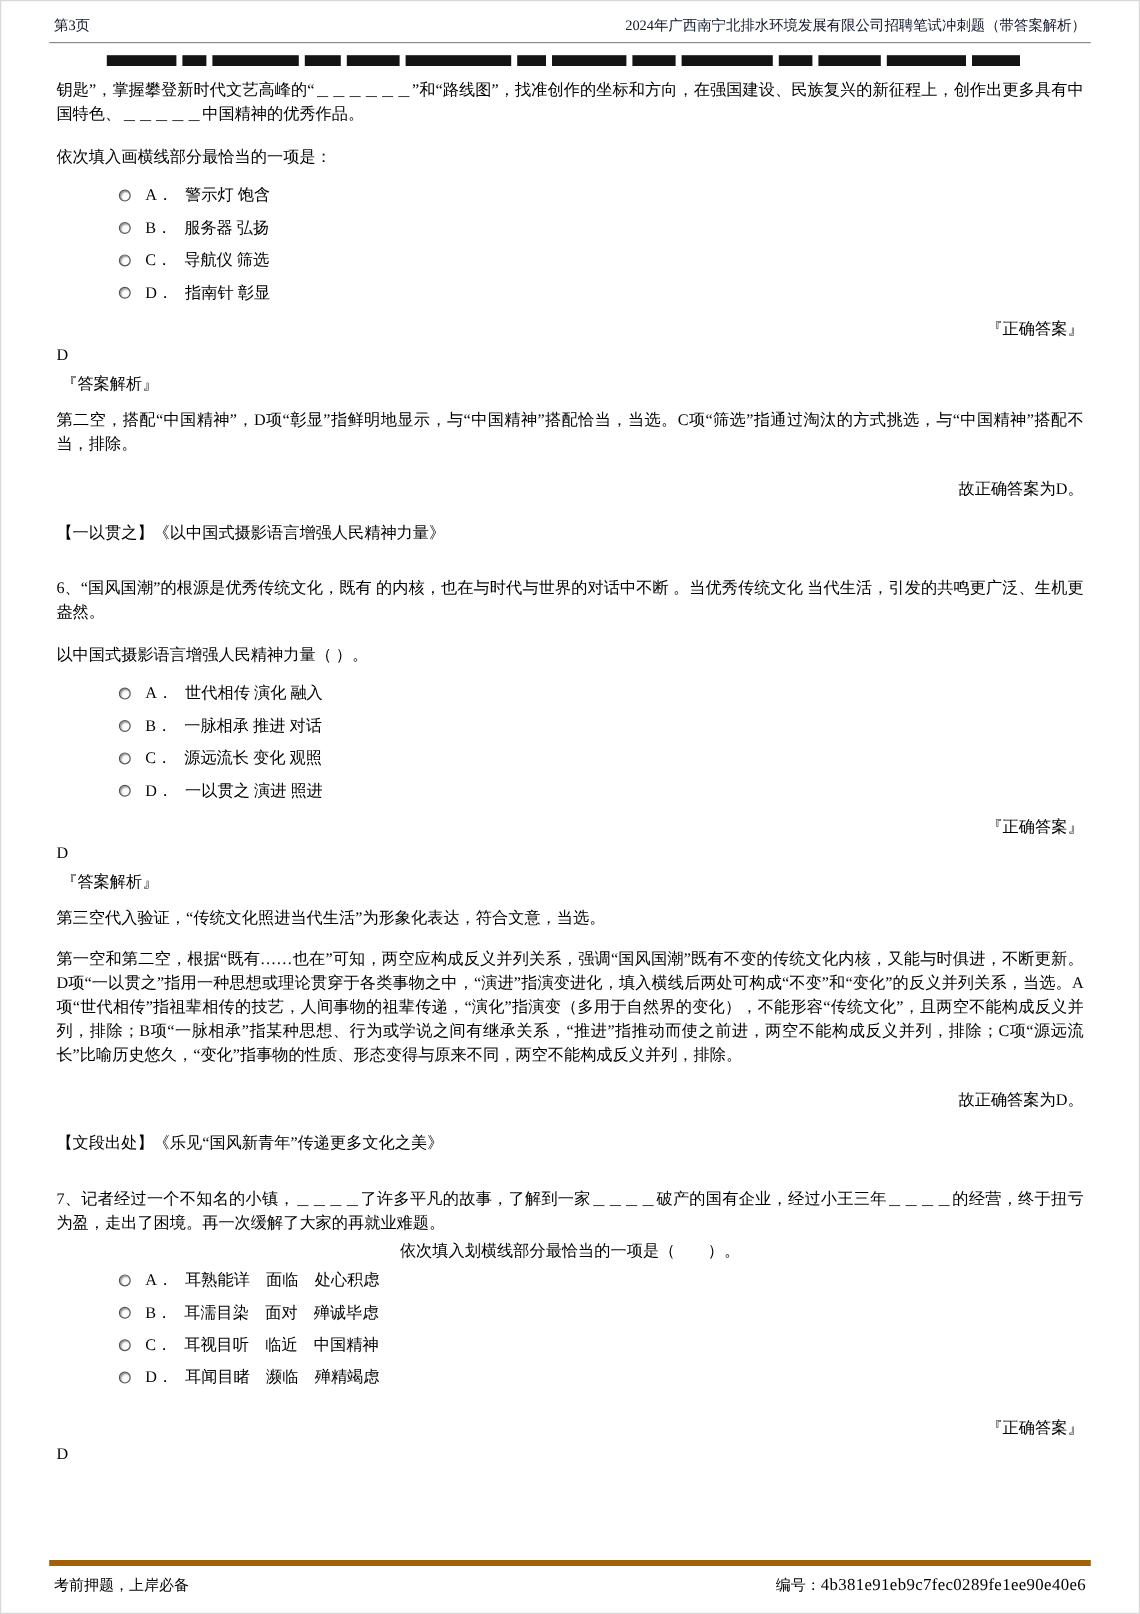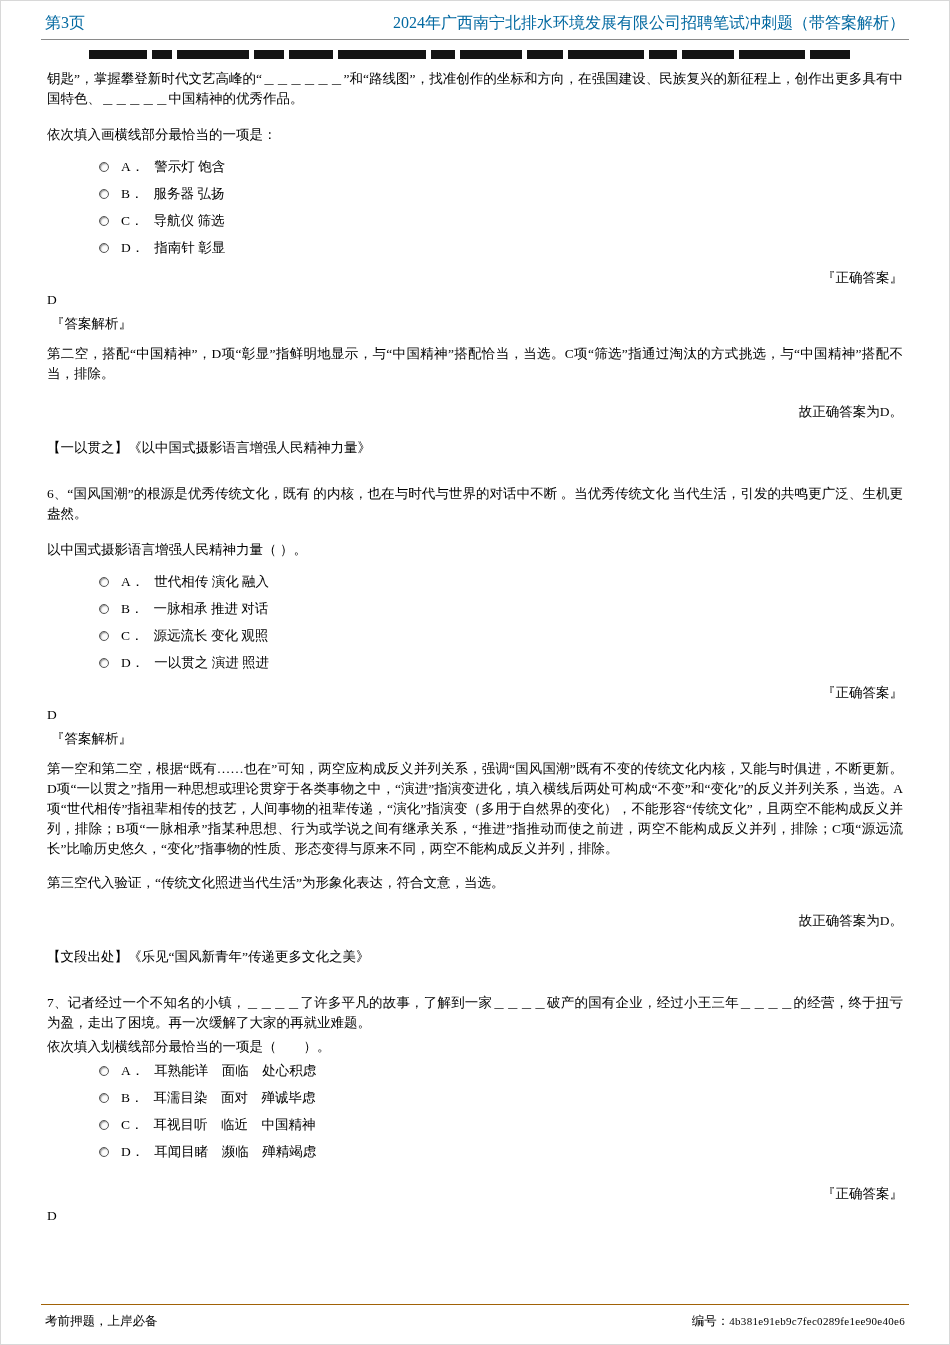--- a/index.html
+++ b/index.html
@@ -8,21 +8,21 @@
     width:950px; height:1345px;
     font-family:"Liberation Serif","DejaVu Serif",serif;
     color:#000; position:relative; overflow:hidden;
     border:1px solid #d8d8d8;
   }
   
   .page-header {
     display:flex; justify-content:space-between; align-items:flex-end;
     margin:0 40px; padding:12px 4px 5px 4px;
     border-bottom:1px solid #8a8a8a;
-    font-size:16px; color:#0369a1;
+    font-size:12px; color:#0f172a;
   }
   
   .redacted-line {
     margin:9px 44px 10px 88px; height:10px;
     display:flex; align-items:center; gap:5px;
   }
   .redacted-line .bar { height:9px; background:#141414; display:inline-block; }
   
   .content { padding:0 46px; font-size:13.5px; line-height:20px; }
   .para { text-align:justify; margin-bottom:14px; }
@@ -40,26 +40,26 @@
   .ans-value { margin:2px 0 4px 0; }
   .analysis-label { margin:4px 0 10px 4px; }
   .conclusion { margin:18px 0 16px 0;text-align:right; }
   .source { margin:16px 0 26px 0; }
   .q-intro { text-align:justify; margin-bottom:14px; }
   .tight { margin-bottom:4px; }
   
   .page-footer {
     position:absolute; left:0; right:0; bottom:0;
     margin:0 40px; padding:8px 4px 14px 4px;
-    border-top:1px solid #a16207;
+    border-top:5px solid #a16207;
     display:flex; justify-content:space-between; align-items:center;
   }
   .footer-left { font-size:12.5px; }
   .footer-right { font-size:12.5px; }
-  .footer-code { font-size:11px; letter-spacing:.3px; }
+  .footer-code { font-size:14px; letter-spacing:.3px; }
 </style>
 </head>
 <body>
 
 <div class="page-header">
   <span>第3页</span>
   <span>2024年广西南宁北排水环境发展有限公司招聘笔试冲刺题（带答案解析）</span>
 </div>
 
 <div class="redacted-line">
@@ -136,27 +136,27 @@
     <div class="option">
       <span class="radio"></span>
       <span class="opt-label">D．</span>
       <span class="opt-text">一以贯之 演进 照进</span>
     </div>
   </div>
 
   <p class="ans-label">『正确答案』</p>
   <p class="ans-value">D</p>
   <p class="analysis-label">『答案解析』</p>
+  <p class="para">第三空代入验证，“传统文化照进当代生活”为形象化表达，符合文意，当选。</p>
   <p class="para">第一空和第二空，根据“既有……也在”可知，两空应构成反义并列关系，强调“国风国潮”既有不变的传统文化内核，又能与时俱进，不断更新。D项“一以贯之”指用一种思想或理论贯穿于各类事物之中，“演进”指演变进化，填入横线后两处可构成“不变”和“变化”的反义并列关系，当选。A项“世代相传”指祖辈相传的技艺，人间事物的祖辈传递，“演化”指演变（多用于自然界的变化），不能形容“传统文化”，且两空不能构成反义并列，排除；B项“一脉相承”指某种思想、行为或学说之间有继承关系，“推进”指推动而使之前进，两空不能构成反义并列，排除；C项“源远流长”比喻历史悠久，“变化”指事物的性质、形态变得与原来不同，两空不能构成反义并列，排除。</p>
-  <p class="para">第三空代入验证，“传统文化照进当代生活”为形象化表达，符合文意，当选。</p>
   <p class="conclusion">故正确答案为D。</p>
   <p class="source">【文段出处】《乐见“国风新青年”传递更多文化之美》</p>
 
   <p class="q-intro tight">7、记者经过一个不知名的小镇，＿＿＿＿了许多平凡的故事，了解到一家＿＿＿＿破产的国有企业，经过小王三年＿＿＿＿的经营，终于扭亏为盈，走出了困境。再一次缓解了大家的再就业难题。</p>
-  <p class="prompt tight" style="margin-top:2px;">依次填入划横线部分最恰当的一项是（　　）。</p>
+  <p class="prompt tight" style="margin-top:2px;text-align:center;">依次填入划横线部分最恰当的一项是（　　）。</p>
 
   <div class="options">
     <div class="option">
       <span class="radio"></span>
       <span class="opt-label">A．</span>
       <span class="opt-text">耳熟能详　面临　处心积虑</span>
     </div>
     <div class="option">
       <span class="radio"></span>
       <span class="opt-label">B．</span>

